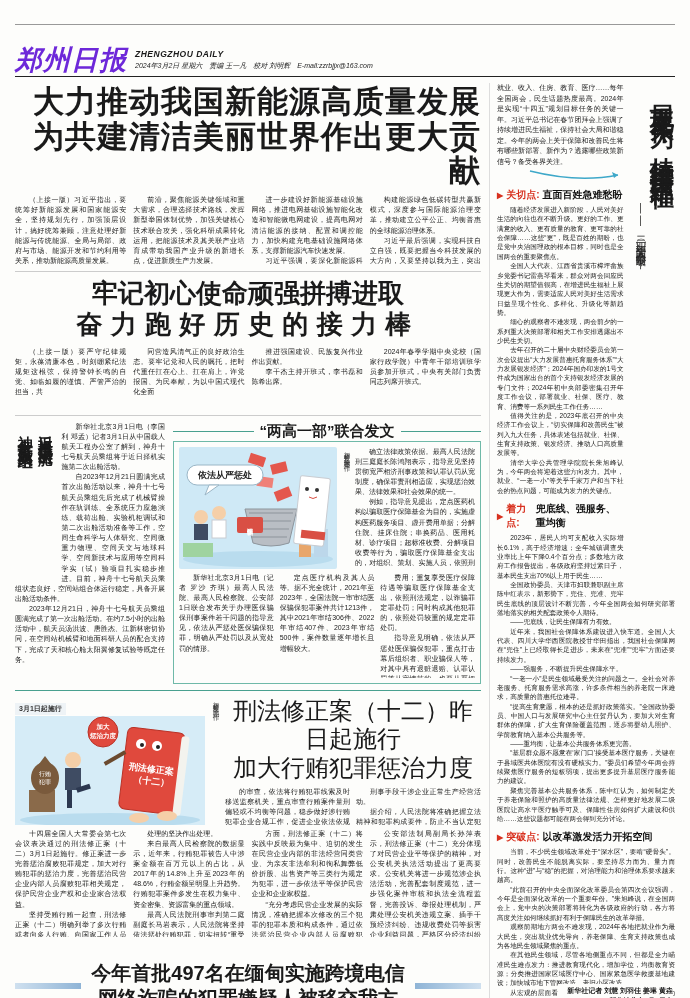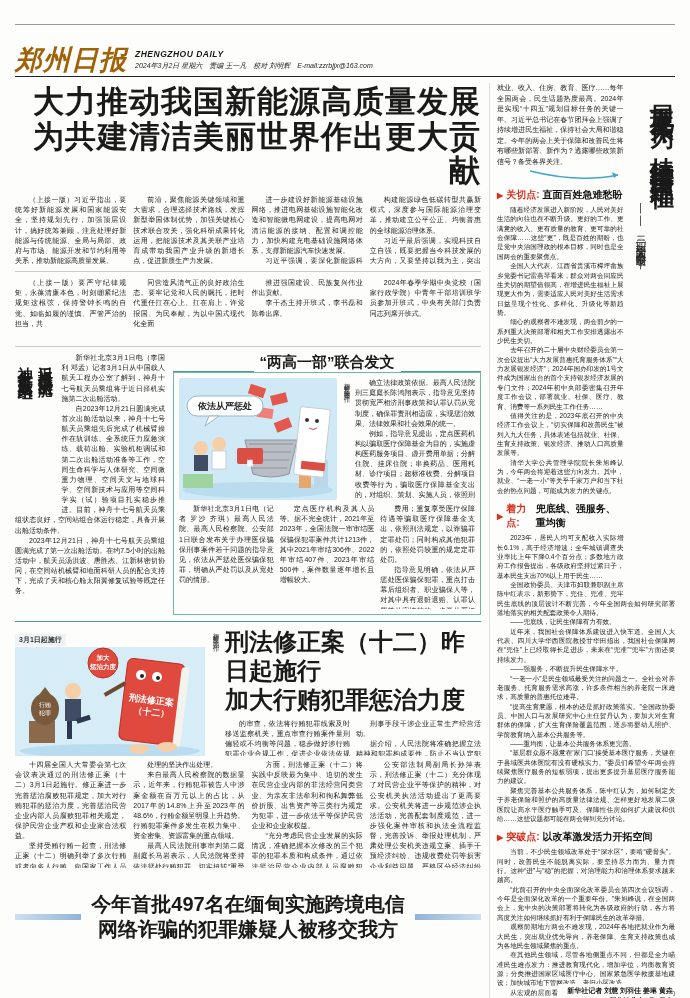--- a/index.html
+++ b/index.html
@@ -2,21 +2,21 @@
 <html><head>
 <meta charset="utf-8">
 <style>
   html,body{margin:0;padding:0;background:#e8e8e4;}
   .page{position:relative;width:690px;height:998px;margin:0 auto;background:#fdfdfb;color:#1a1a1a;
         font-family:"Liberation Sans",sans-serif;overflow:hidden;box-sizing:border-box;padding:6px 8px;}
   .toprule{border-top:1px solid #999;margin:18px 7px 6px;}
   
   .masthead{display:flex;justify-content:space-between;align-items:flex-end;margin:0 7px;height:42px;}
   .mast-left{display:flex;align-items:flex-end;gap:8px;}
-  .logo-cn{font-family:"DejaVu Serif",serif;font-style:italic;font-weight:900;font-size:27px;color:#a16207;line-height:1;letter-spacing:1px;}
+  .logo-cn{font-family:"DejaVu Serif",serif;font-style:italic;font-weight:900;font-size:27px;color:#6d28d9;line-height:1;letter-spacing:1px;}
   .mast-info{padding-bottom:2px;font-style:italic;}
   .logo-en{font-weight:bold;font-size:8.5px;letter-spacing:.5px;}
   .dateline{font-size:7px;color:#222;margin-top:2px;}
   .mast-right{display:flex;align-items:stretch;height:40px;}
   .section-name{font-size:24px;font-weight:900;letter-spacing:10px;align-self:center;padding-right:6px;}
   .pageno{border-left:1px solid #555;font-size:40px;font-weight:300;color:#93a4b6;padding:0 4px 0 12px;line-height:40px;}
   .mastrule{border-top:1px solid #222;margin:3px 7px 6px;}
   
   .grid{display:flex;margin:0 7px;gap:8px;}
   main{width:466px;flex:none;}
@@ -32,37 +32,37 @@
   .art-energy .cols{height:70px;}
   
   .h-banner{font-size:26px;font-weight:900;text-align:center;line-height:1.2;margin:2px 0 6px;}
   .h-banner .l2{letter-spacing:.32em;}
   .art-banner .cols{height:62px;}
   
   .midrow{display:flex;gap:8px;height:262px;overflow:hidden;}
   .shenzhou{width:150px;flex:none;font-size:7px;line-height:1.45;overflow:hidden;}
   .sz-title{float:left;writing-mode:vertical-lr;font-size:15px;font-weight:900;line-height:1.35;height:152px;margin:2px 6px 4px 0;letter-spacing:2px;}
   .medins{flex:1;min-width:0;display:flex;flex-direction:column;}
-  .med-l1row{display:flex;align-items:flex-end;gap:6px;}
+  .med-l1row{display:flex;align-items:center;gap:6px;}
   .med-l1row .rule{flex:1;border-top:1px solid #49a08f;}
   .med-l1{font-size:15px;font-weight:900;white-space:nowrap;}
   .med-l2{font-size:17px;font-weight:900;text-align:center;margin:1px 0 3px;letter-spacing:1px;}
   .med-box{border:1px solid #6fb9a8;flex:1;padding:5px;display:flex;flex-direction:column;gap:4px;overflow:hidden;justify-content:center;}
   .med-top{display:flex;gap:4px;height:122px;flex:none;}
   .med-cartoon{width:158px;flex:none;border-radius:2px;overflow:hidden;}
   .vcred{writing-mode:vertical-rl;font-size:6.5px;color:#333;width:10px;flex:none;letter-spacing:1px;}
   .med-side{flex:1;min-width:0;font-size:7px;line-height:1.45;overflow:hidden;}
   .med-cols{display:flex;gap:6px;flex:1;overflow:hidden;}
   .med-cols>div{flex:1;min-width:0;font-size:7px;line-height:1.45;overflow:hidden;}
   
   .crim-row1{display:flex;gap:5px;height:128px;overflow:hidden;}
   .crim-cartoonwrap{width:190px;flex:none;}
   .crim-tag{font-size:7px;font-weight:bold;color:#333;background:#eef3f6;padding:1px 4px;display:inline-block;margin-bottom:1px;}
   .crim-right{flex:1;min-width:0;display:flex;flex-direction:column;}
-  .h-crim{font-size:24px;font-weight:700;line-height:1.2;margin:0 0 4px;}
+  .h-crim{font-size:24px;font-weight:400;text-align:center;line-height:1.2;margin:0 0 4px;}
   .crim-topcols{display:flex;gap:6px;flex:1;overflow:hidden;}
   .crim-topcols>div{flex:1;min-width:0;font-size:7px;line-height:1.45;overflow:hidden;}
   .crim-botcols{height:108px;margin-top:4px;}
   
   .h-mya-row{display:flex;align-items:center;gap:10px;margin:4px 0 5px;}
   .h-mya-bar{flex:1;height:6px;background:linear-gradient(90deg,#cfe0ef,#8fb4d6);}
   .h-mya-bar.r{background:linear-gradient(90deg,#8fb4d6,#cfe0ef);}
   .h-mya{font-size:20px;font-weight:900;text-align:center;line-height:1.25;white-space:nowrap;}
   
   .vtitle{float:right;writing-mode:vertical-rl;height:500px;margin:2px 0 8px 7px;}
@@ -117,20 +117,24 @@
           <div>
               <p>构建能源绿色低碳转型共赢新模式，深度参与国际能源治理变革，推动建立公平公正、均衡普惠的全球能源治理体系。</p>
               <p>习近平最后强调，实现科技自立自强，既要把握当今科技发展的大方向，又要坚持以我为主，突出问题导向和需求导向，提升科技创新投入效能。</p>
             </div>
         </div>
       </section>
 
       <div class="hrule"></div>
 
       <section class="art-banner">
+        <h2 class="h-banner">
+          <div>牢记初心使命顽强拼搏进取</div>
+          <div class="l2">奋力跑好历史的接力棒</div>
+        </h2>
         <div class="cols">
           <div>
               <p>（上接一版）要严守纪律规矩，永葆清廉本色，时刻绷紧纪法规矩这根弦，保持警钟长鸣的自觉、如临如履的谨慎、严管严治的担当，共</p>
             </div>
           <div>
               <p>同营造风清气正的良好政治生态。要牢记党和人民的嘱托，把时代重任扛在心上、扛在肩上，许党报国、为民奉献，为以中国式现代化全面</p>
             </div>
           <div>
               <p>推进强国建设、民族复兴伟业作出贡献。</p>
               <p>李干杰主持开班式，李书磊和陈希出席。</p>

